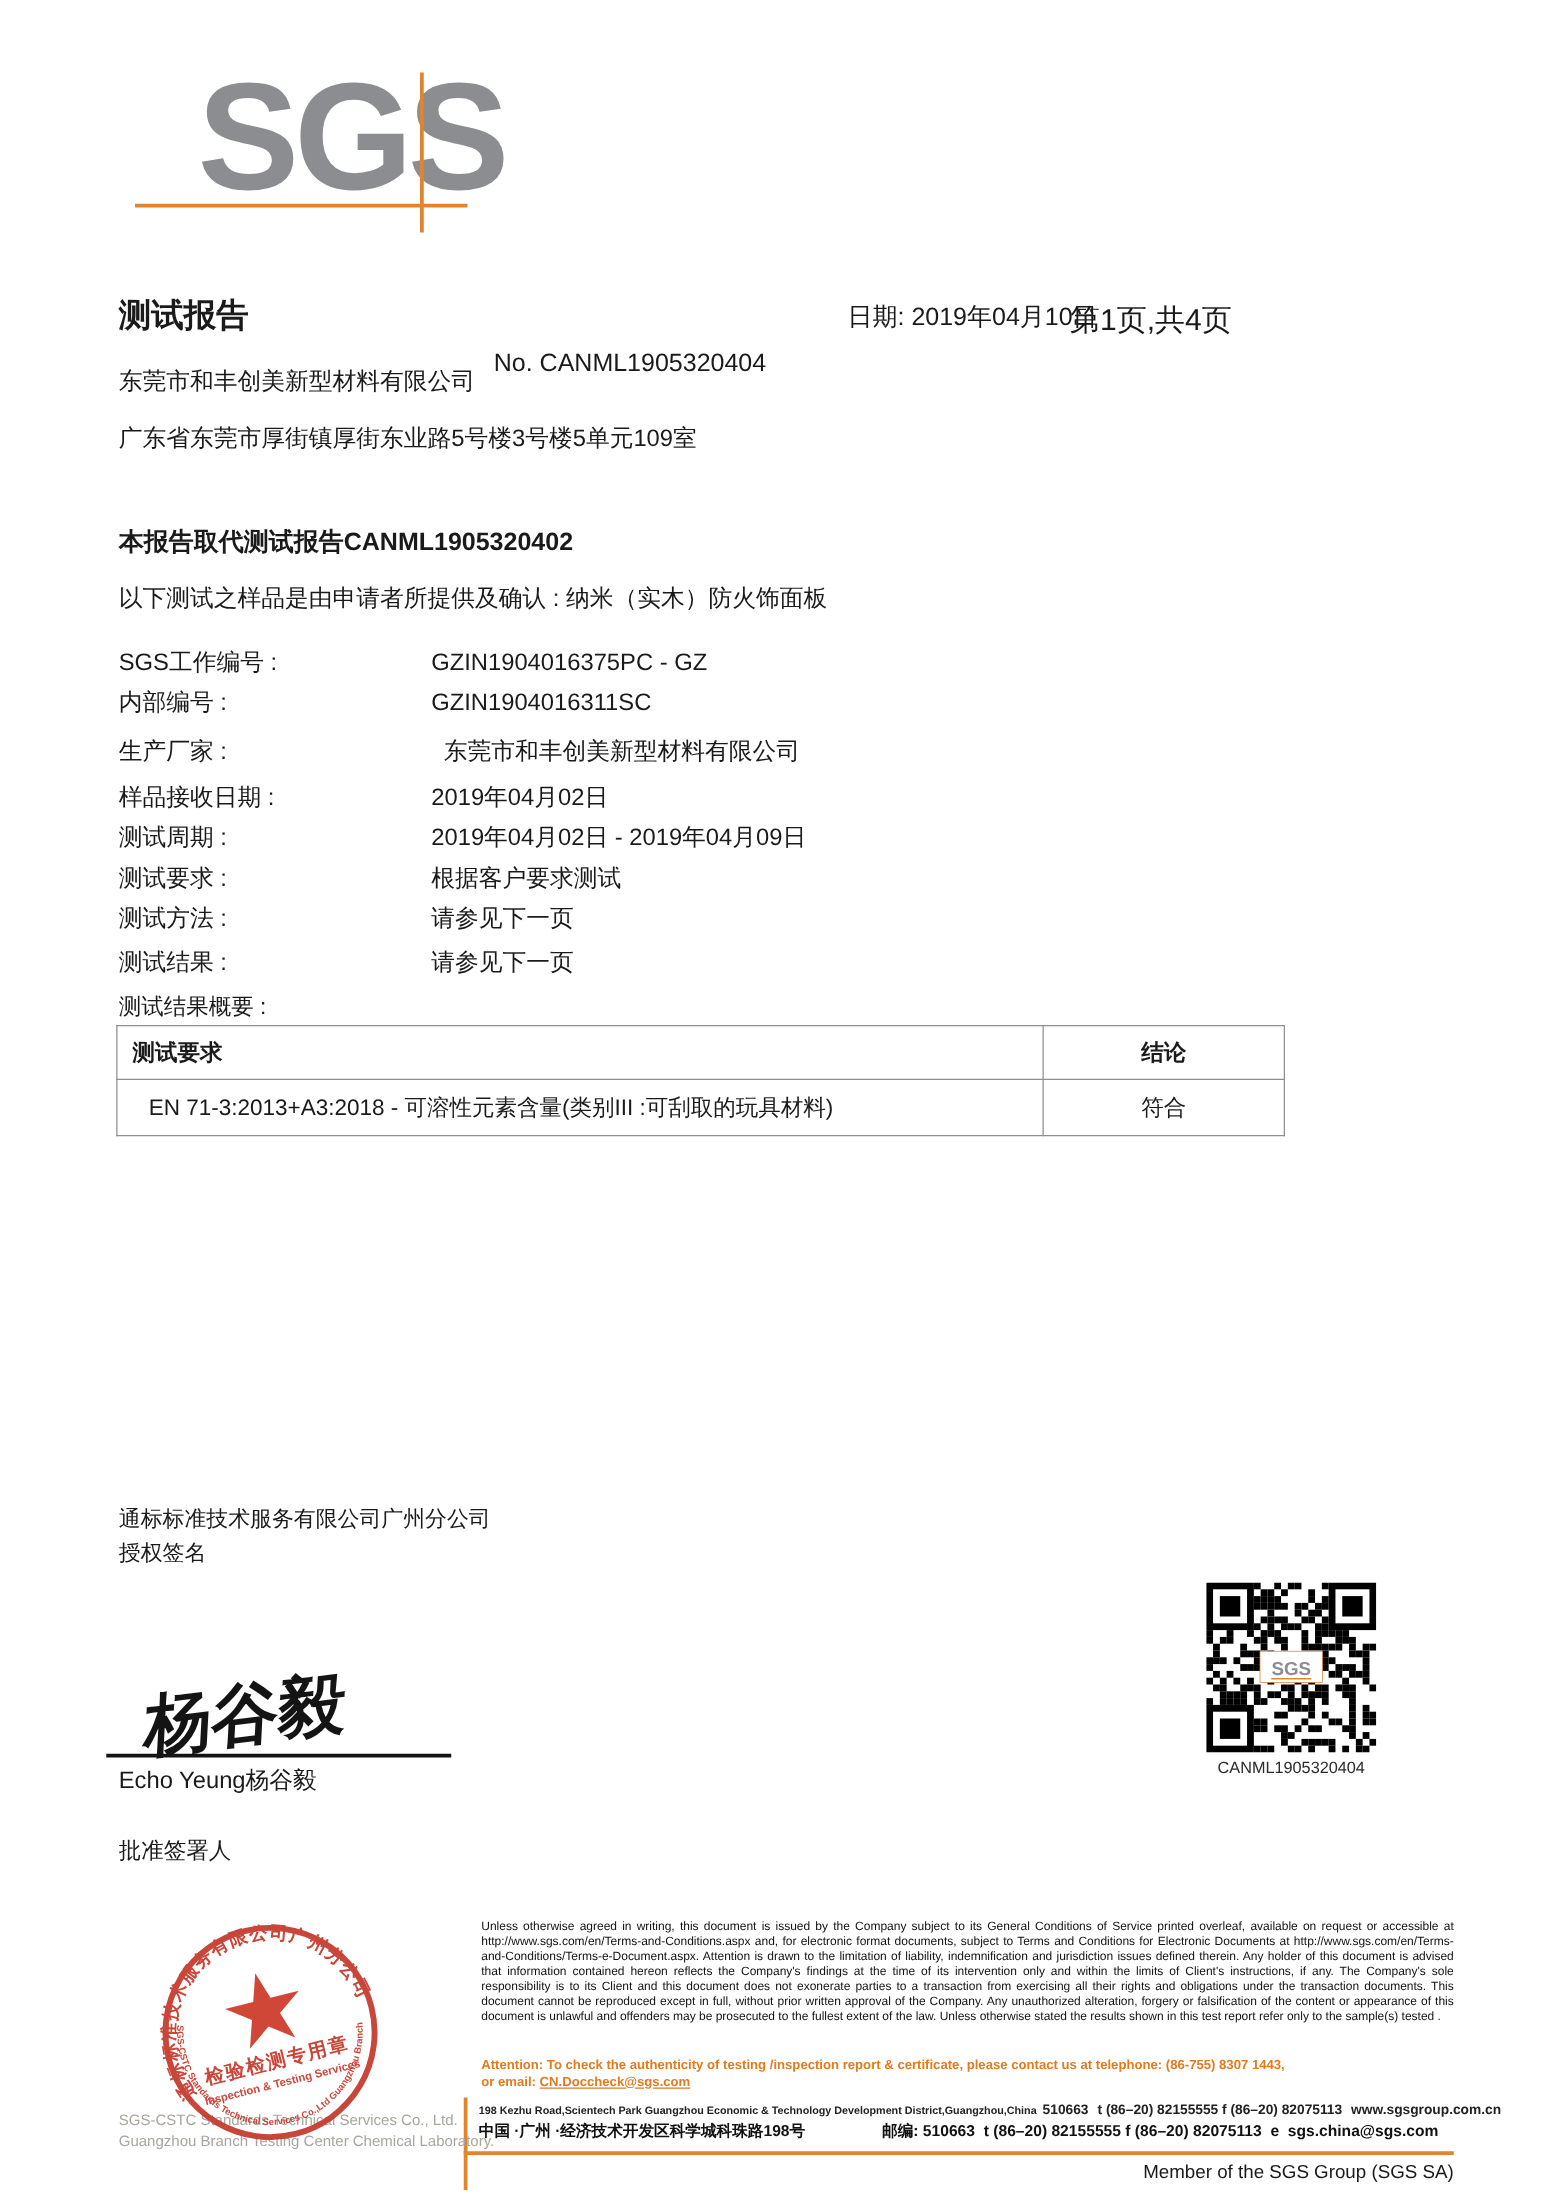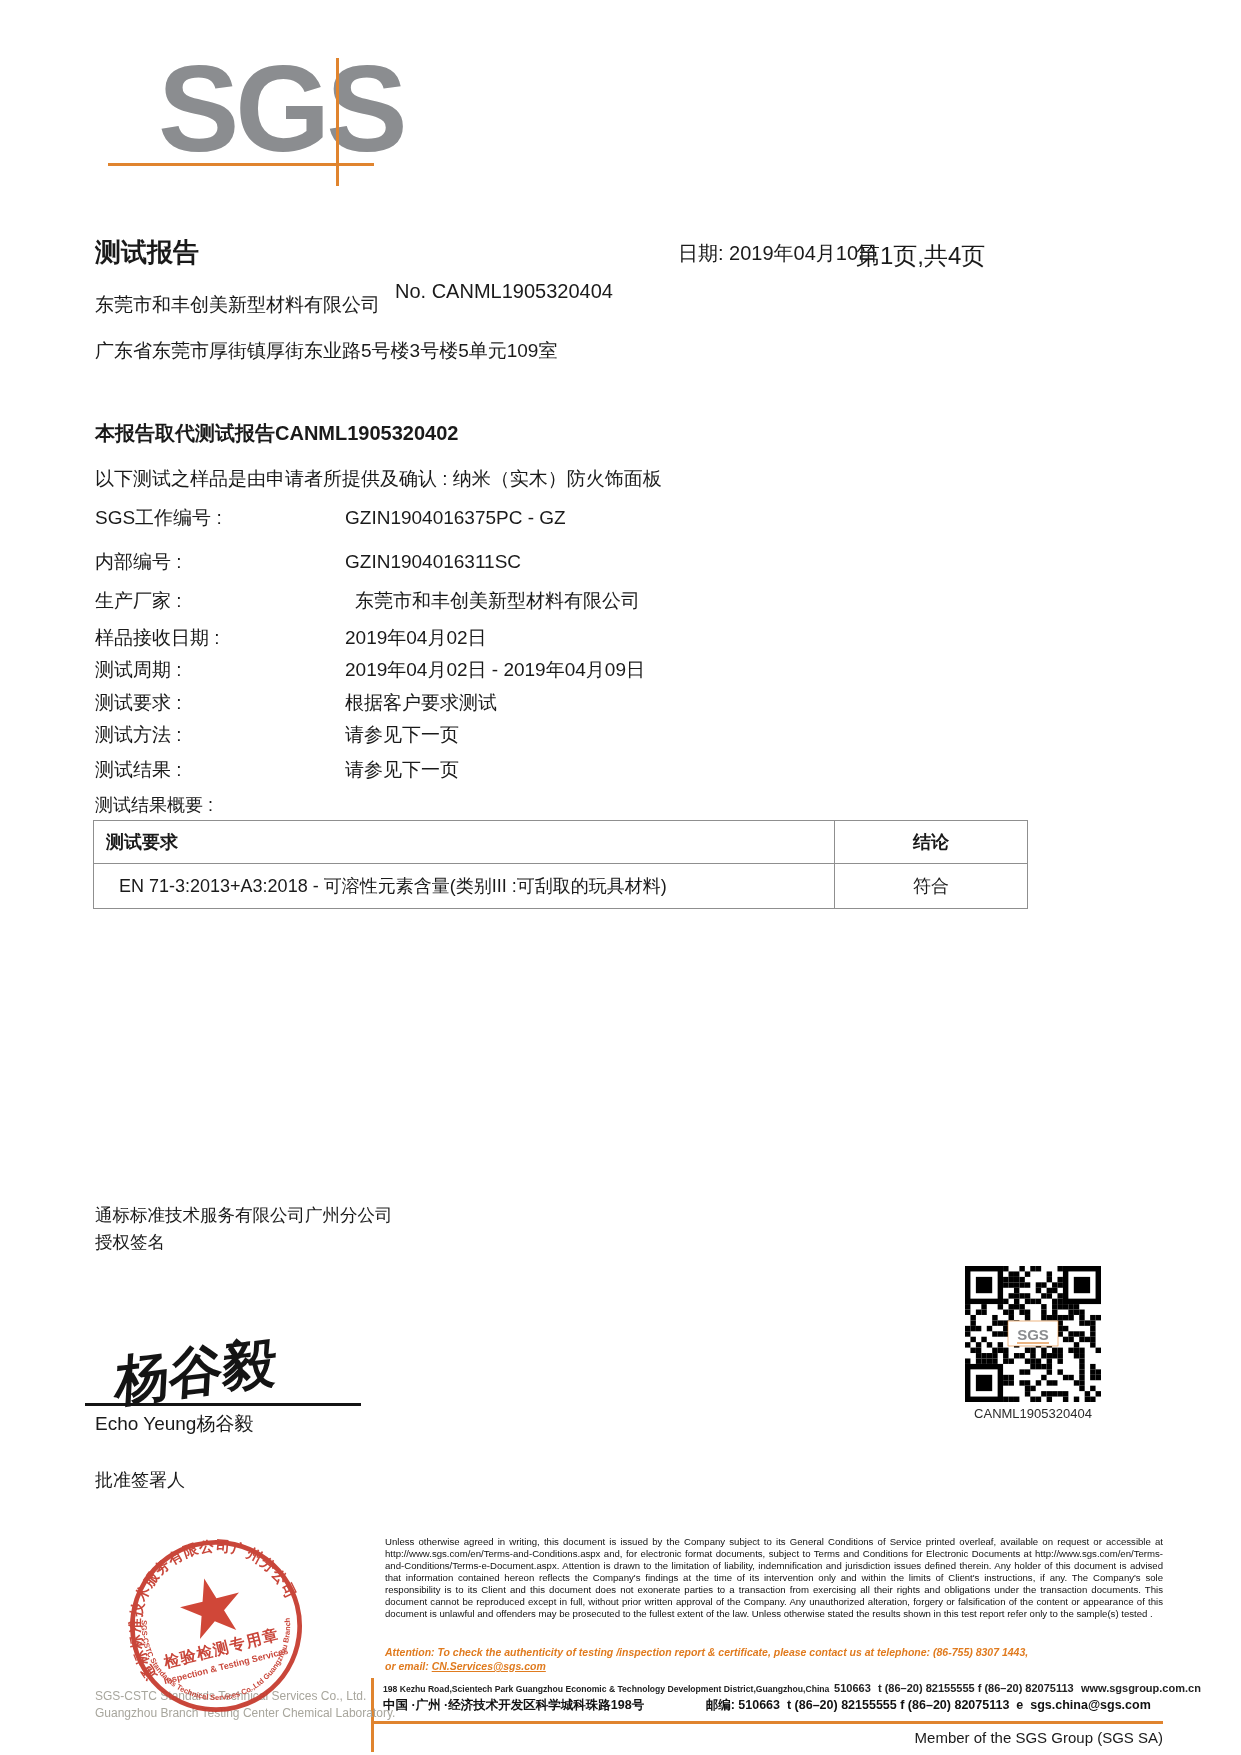--- a/index.html
+++ b/index.html
@@ -44,21 +44,21 @@
   .handwriting { left:105px; top:1318px; width:280px; height:92px; }
   .sig-line { left:85px; top:1403px; width:276px; height:3px; background:#141414; }
   .sig-name { left:95px; top:1411px; font-size:19px; }
   .sig-title { left:95px; top:1440px; font-size:18px;margin-top:28px; }
 
   .qr-wrap { left:965px; top:1266px; width:136px; height:136px; }
   .qr-label { left:953px; top:1406px; width:160px; text-align:center; font-size:13px; color:#2b2b2b; }
 
   
   .legal { left:385px; top:1536px; width:778px; font-size:9.6px; line-height:12px; font-weight:normal; text-align:justify; color:#111; }
-  .attention { left:385px; top:1646px; width:778px; font-size:10.5px; line-height:13.5px; font-weight:bold; color:#e07b1f;font-style:italic; }
+  .attention { left:385px; top:1646px; width:778px; font-size:10.5px; line-height:13.5px; font-weight:bold; color:#e07b1f; }
   .attention .email { text-decoration:underline; }
 
   .addr1 { left:383px; top:1682px; width:780px; font-size:8.6px; font-weight:bold; color:#222; white-space:nowrap; }
   .addr1 .num { font-size:11px; }
   .addr1 .web { font-size:11px; }
   .addr2 { left:383px; top:1697px; width:780px; font-size:12.5px; font-weight:bold; color:#111; white-space:nowrap; }
   .addr2 .sp { display:inline-block; width:58px; }
   .footer-vline { left:371px; top:1678px; width:2.6px; height:74px; background:#e0842e; }
   .footer-hline { left:371px; top:1721px; width:792px; height:2.6px; background:#e0842e; }
   .member { left:700px; top:1729px; width:463px; text-align:right; font-size:15px; color:#1a1a1a; }
@@ -79,21 +79,21 @@
   <div class="abs report-no">No. CANML1905320404</div>
   <div class="abs date">日期: 2019年04月10日</div>
   <div class="abs pages">第1页,共4页</div>
 
   <div class="abs applicant">东莞市和丰创美新型材料有限公司</div>
   <div class="abs applicant-addr">广东省东莞市厚街镇厚街东业路5号楼3号楼5单元109室</div>
 
   <div class="abs replacement">本报告取代测试报告CANML1905320402</div>
   <div class="abs sample-line">以下测试之样品是由申请者所提供及确认 : 纳米（实木）防火饰面板</div>
 
-  <div class="abs frow" style="top:505px">
+  <div class="abs frow" style="top:517px">
     <span class="flabel">SGS工作编号 :</span><span class="fvalue">GZIN1904016375PC - GZ</span>
   </div>
   <div class="abs frow" style="top:549px">
     <span class="flabel">内部编号 :</span><span class="fvalue">GZIN1904016311SC</span>
   </div>
   <div class="abs frow" style="top:588px">
     <span class="flabel">生产厂家 :</span><span class="fvalue" style="padding-left:10px">东莞市和丰创美新型材料有限公司</span>
   </div>
   <div class="abs frow" style="top:625px">
     <span class="flabel">样品接收日期 :</span><span class="fvalue">2019年04月02日</span>
@@ -404,21 +404,21 @@
       </text>
       <polygon points="0,-52 7.6,-28.6 32.3,-28.6 12.3,-14.1 19.9,9.3 0,-5.2 -19.9,9.3 -12.3,-14.1 -32.3,-28.6 -7.6,-28.6" fill="#cd3a2a"></polygon>
       <text x="0" y="30" text-anchor="middle" font-size="16.5" font-weight="bold" fill="#c5392c" letter-spacing="1.5">检验检测专用章</text>
       <text x="0" y="47" text-anchor="middle" font-size="9.6" font-weight="bold" fill="#c5392c">Inspection &amp; Testing Services</text>
     </g>
   </svg>
 
   <div class="abs legal">Unless otherwise agreed in writing, this document is issued by the Company subject to its General Conditions of Service printed overleaf, available on request or accessible at http://www.sgs.com/en/Terms-and-Conditions.aspx and, for electronic format documents, subject to Terms and Conditions for Electronic Documents at http://www.sgs.com/en/Terms-and-Conditions/Terms-e-Document.aspx. Attention is drawn to the limitation of liability, indemnification and jurisdiction issues defined therein. Any holder of this document is advised that information contained hereon reflects the Company's findings at the time of its intervention only and within the limits of Client's instructions, if any. The Company's sole responsibility is to its Client and this document does not exonerate parties to a transaction from exercising all their rights and obligations under the transaction documents. This document cannot be reproduced except in full, without prior written approval of the Company. Any unauthorized alteration, forgery or falsification of the content or appearance of this document is unlawful and offenders may be prosecuted to the fullest extent of the law. Unless otherwise stated the results shown in this test report refer only to the sample(s) tested .</div>
   <div class="abs attention">
     <span>Attention: To check the authenticity of testing /inspection report &amp; certificate, please contact us at telephone: (86-755) 8307 1443,</span><br>
-    <span>or email: </span><span class="email">CN.Services@sgs.com</span>
+    <span>or email: </span><span class="email">CN.Doccheck@sgs.com</span>
   </div>
 
   <div class="abs footer-vline"></div>
   <div class="abs addr1">
     <span>198 Kezhu Road,Scientech Park Guangzhou Economic &amp; Technology Development District,Guangzhou,China</span>&nbsp;
     <span class="num">510663</span>&nbsp;&nbsp;
     <span class="num">t (86–20) 82155555   f (86–20) 82075113</span>&nbsp;&nbsp;
     <span class="web">www.sgsgroup.com.cn</span>
   </div>
   <div class="abs addr2">

